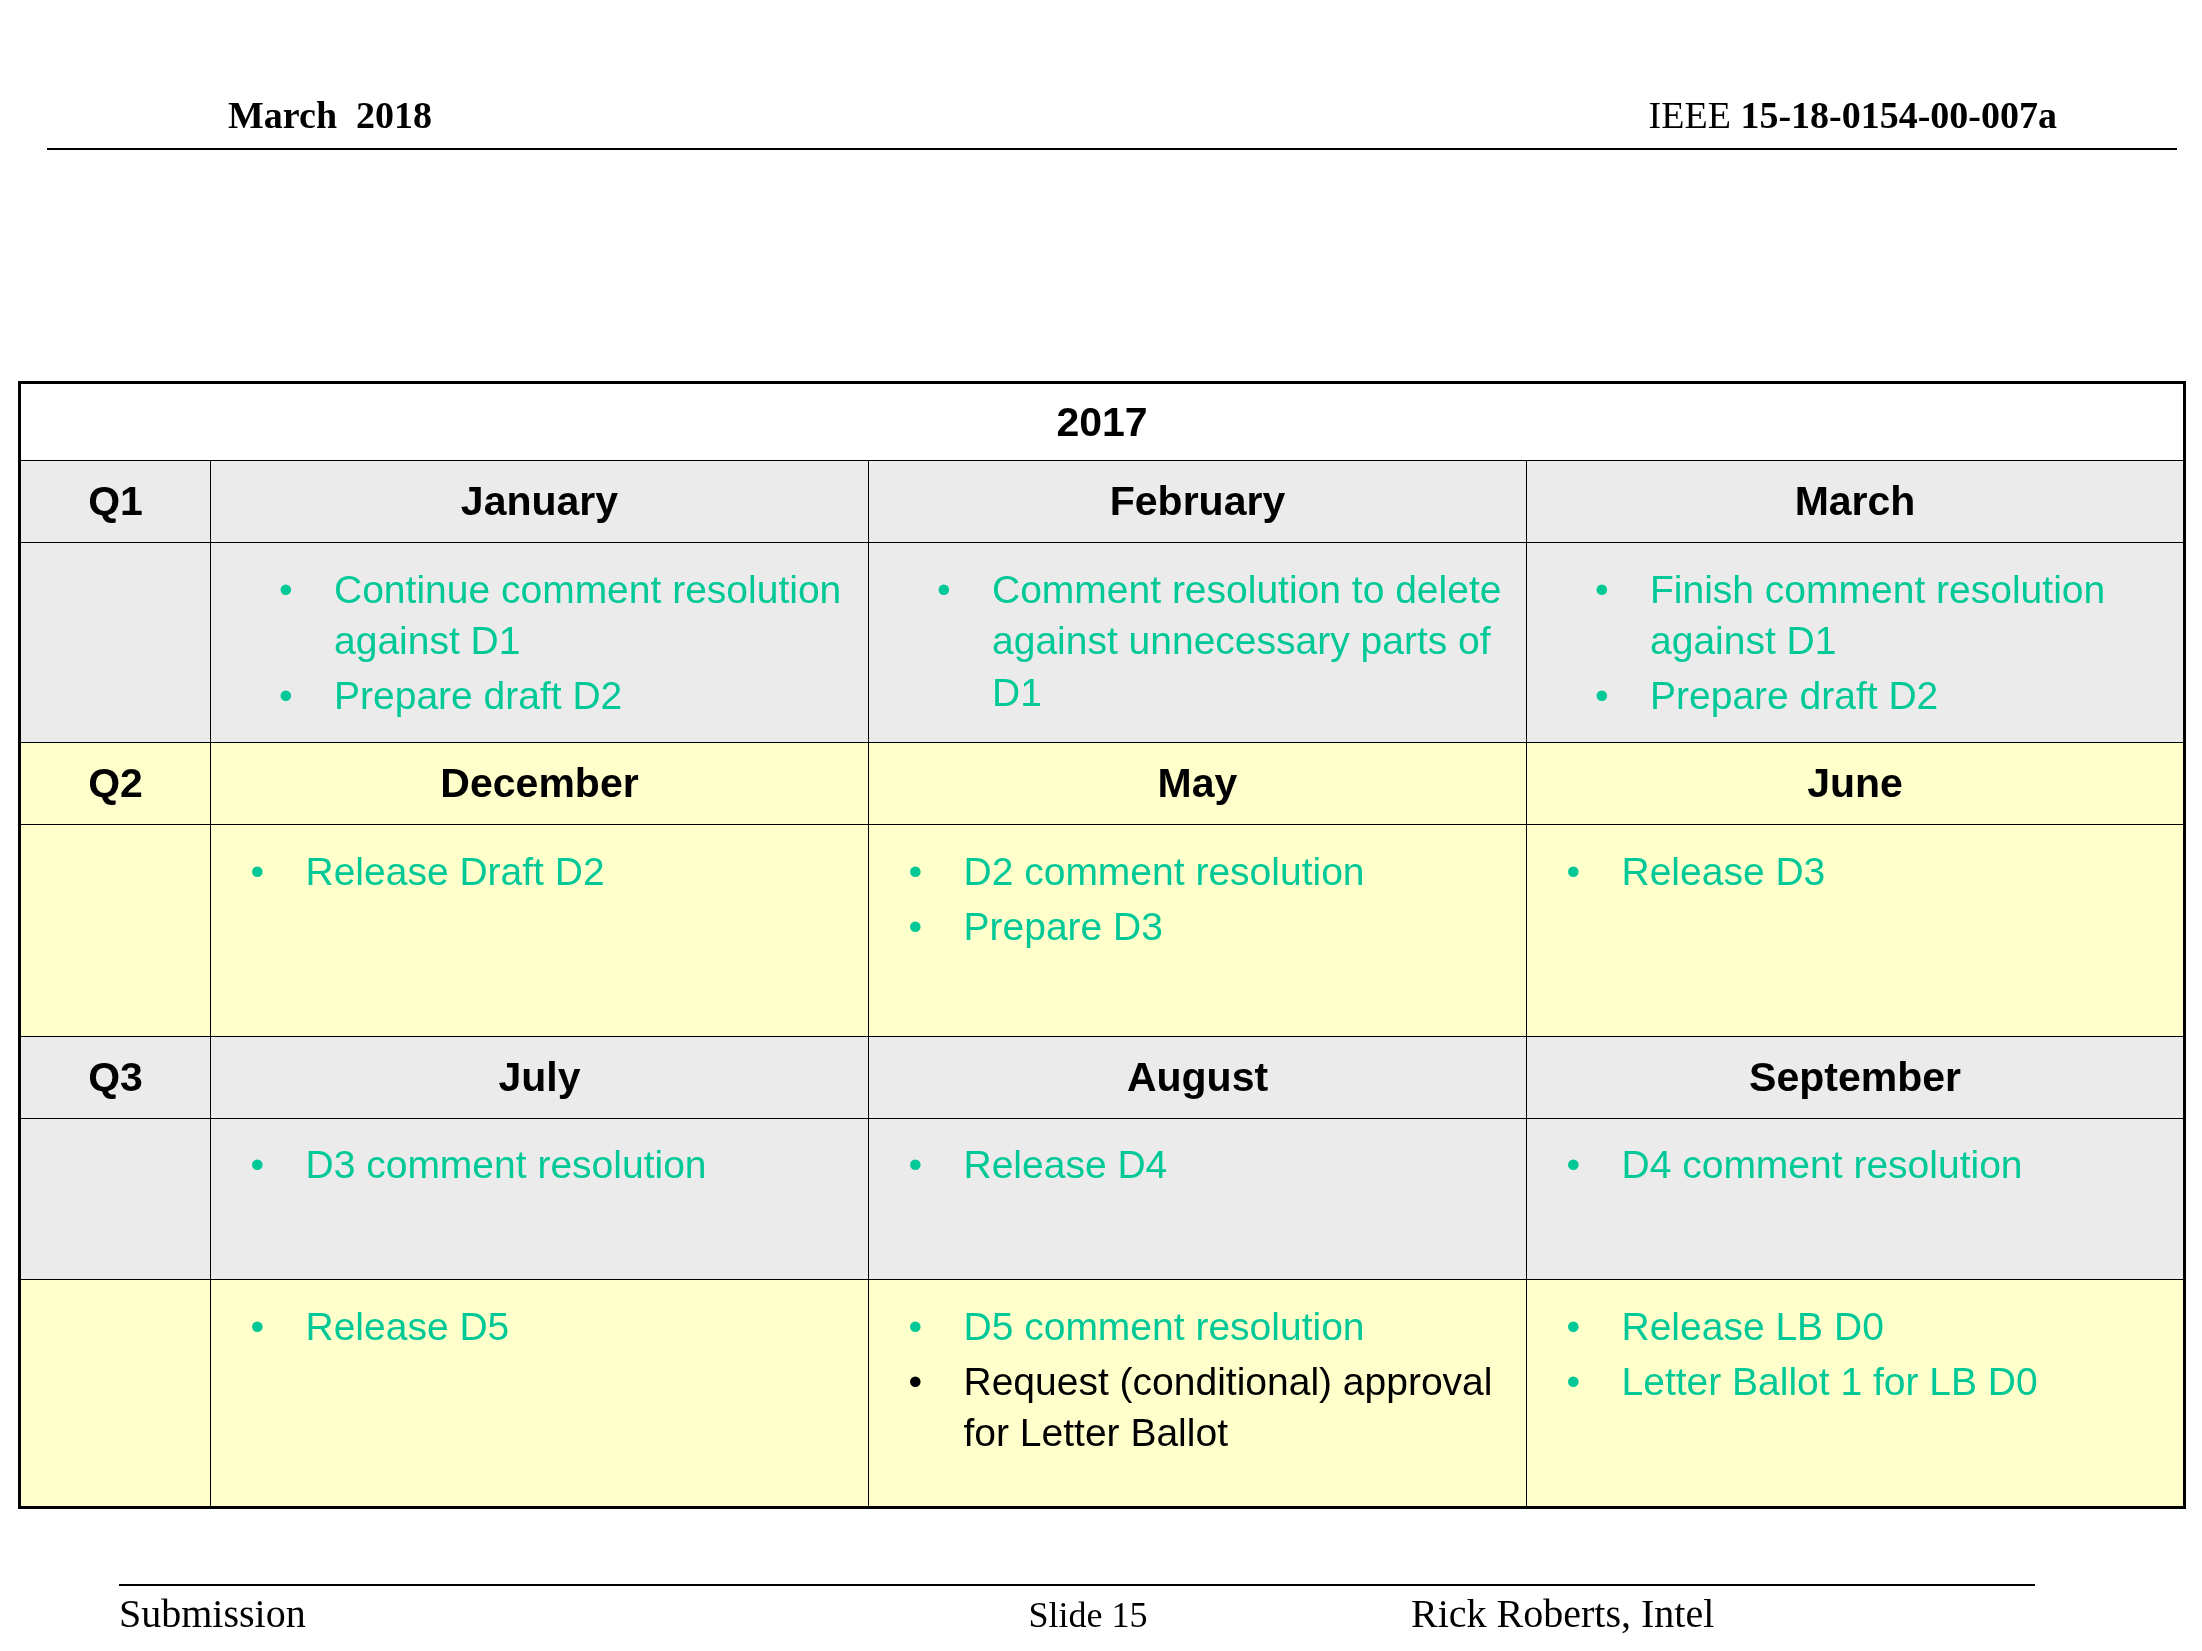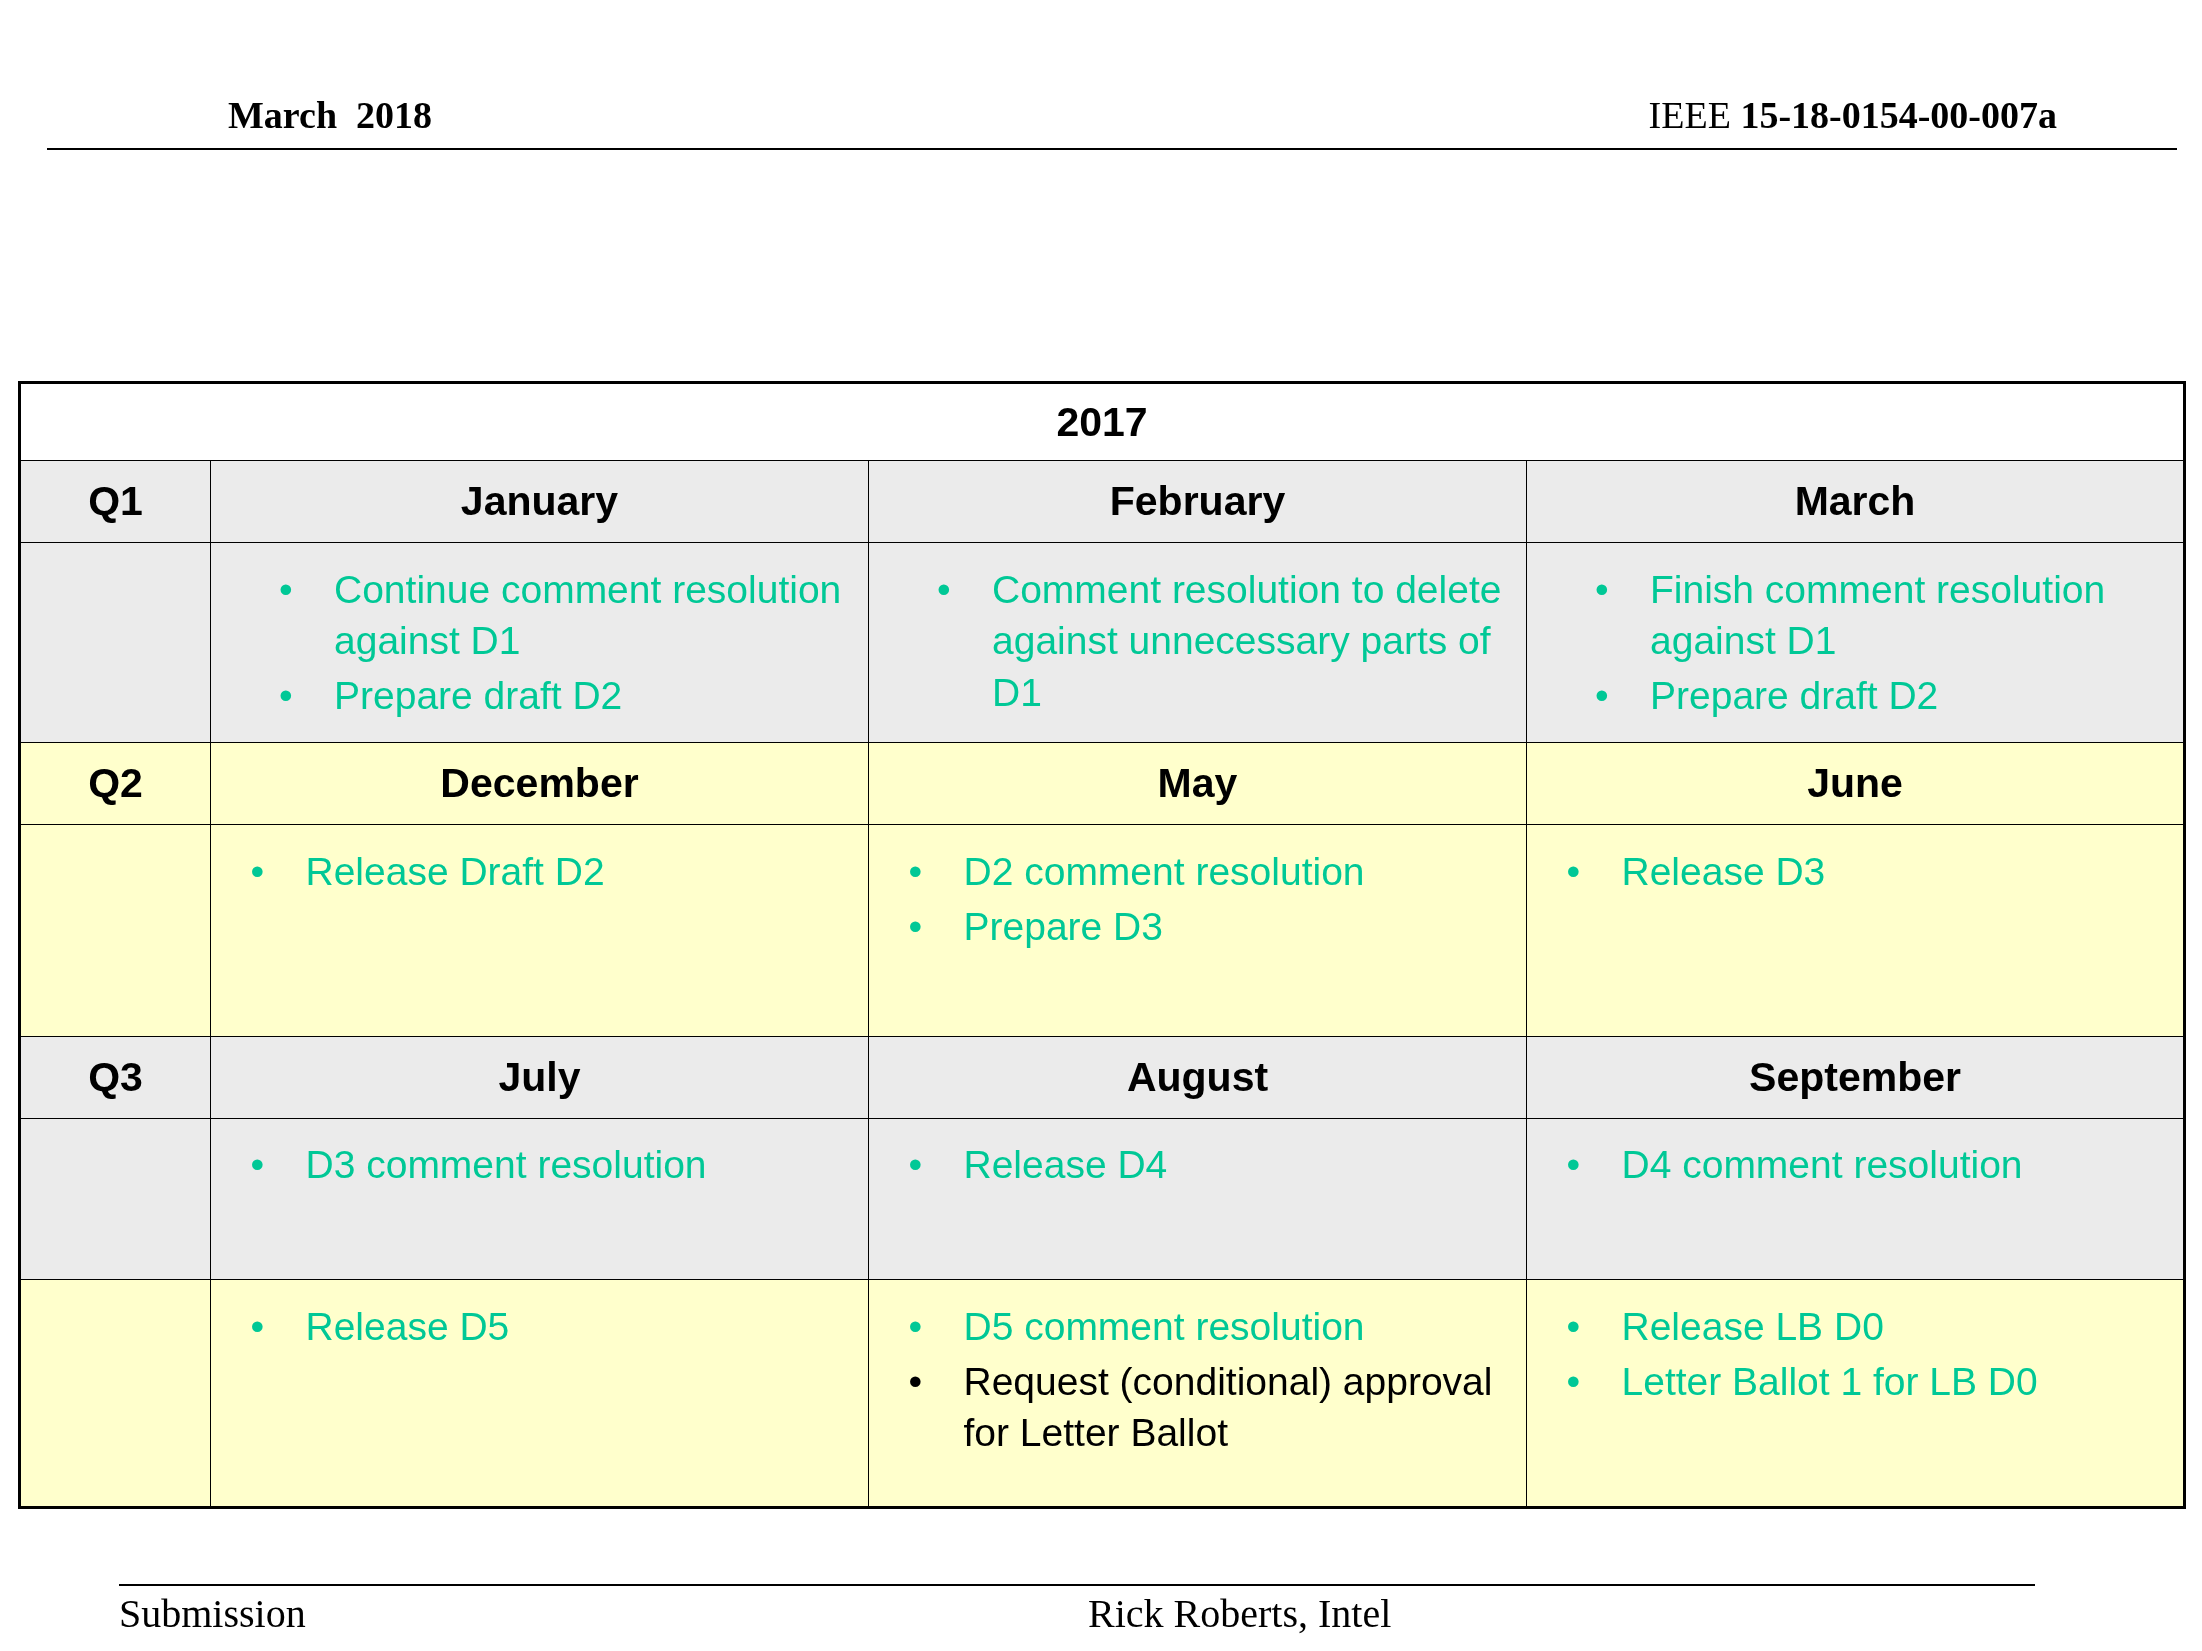--- a/index.html
+++ b/index.html
@@ -271,18 +271,19 @@
         </ul>
       </td>
     </tr>
   </tbody>
     </table>
 
   <div class="footer">
     <div class="footer-rule"></div>
     <div class="footer-row">
       <span class="footer-left">Submission</span>
+      <span class="footer-center">Slide 15</span>
       <span class="footer-right">Rick Roberts, Intel</span>
     </div>
   </div>
 
 </div>
 
 
 </body></html>

